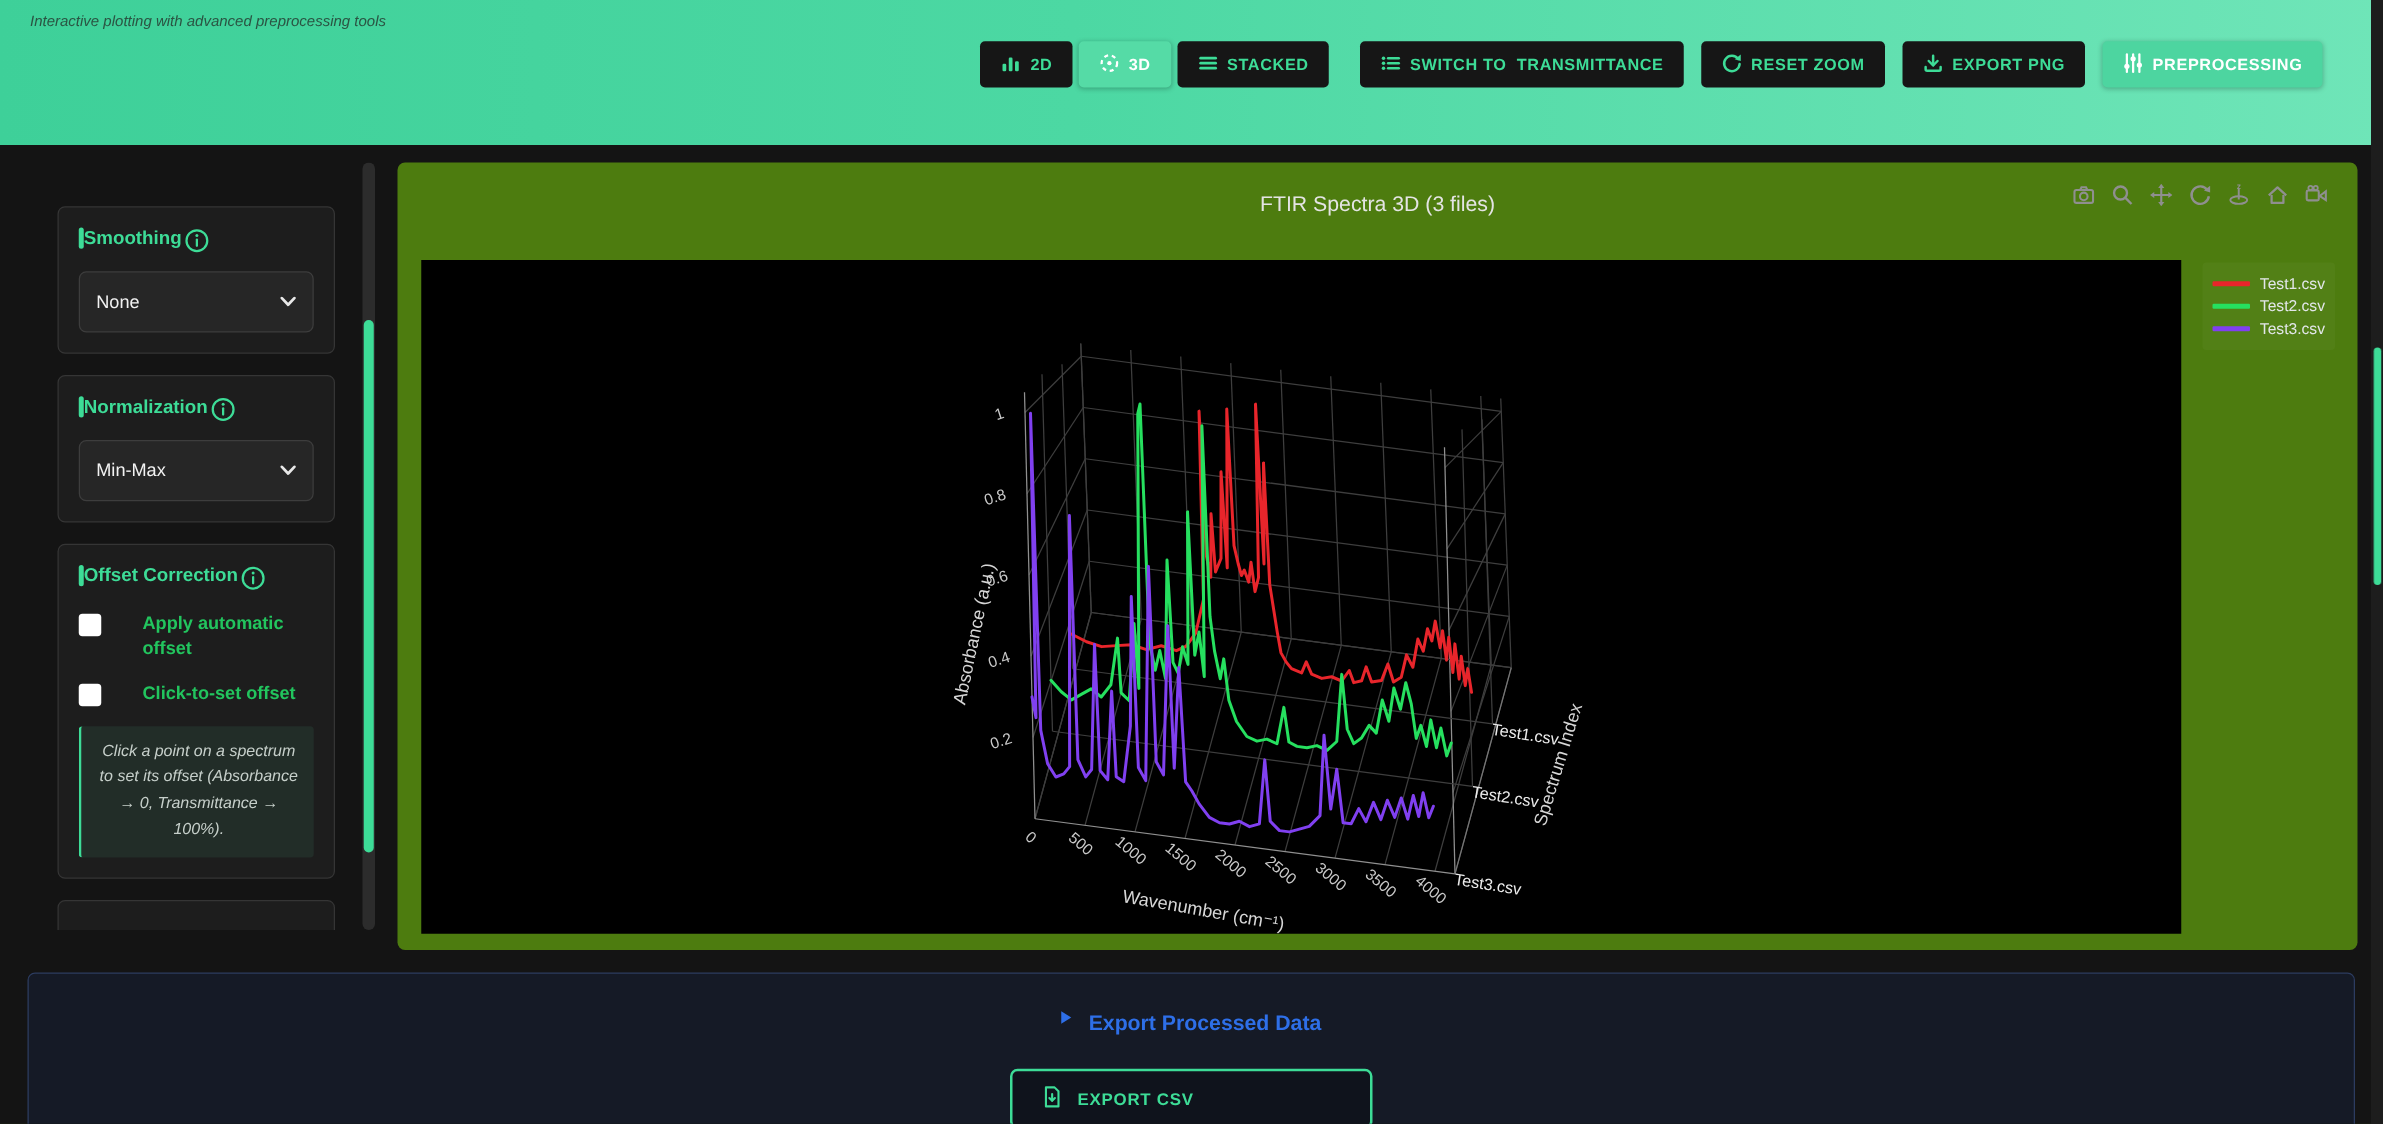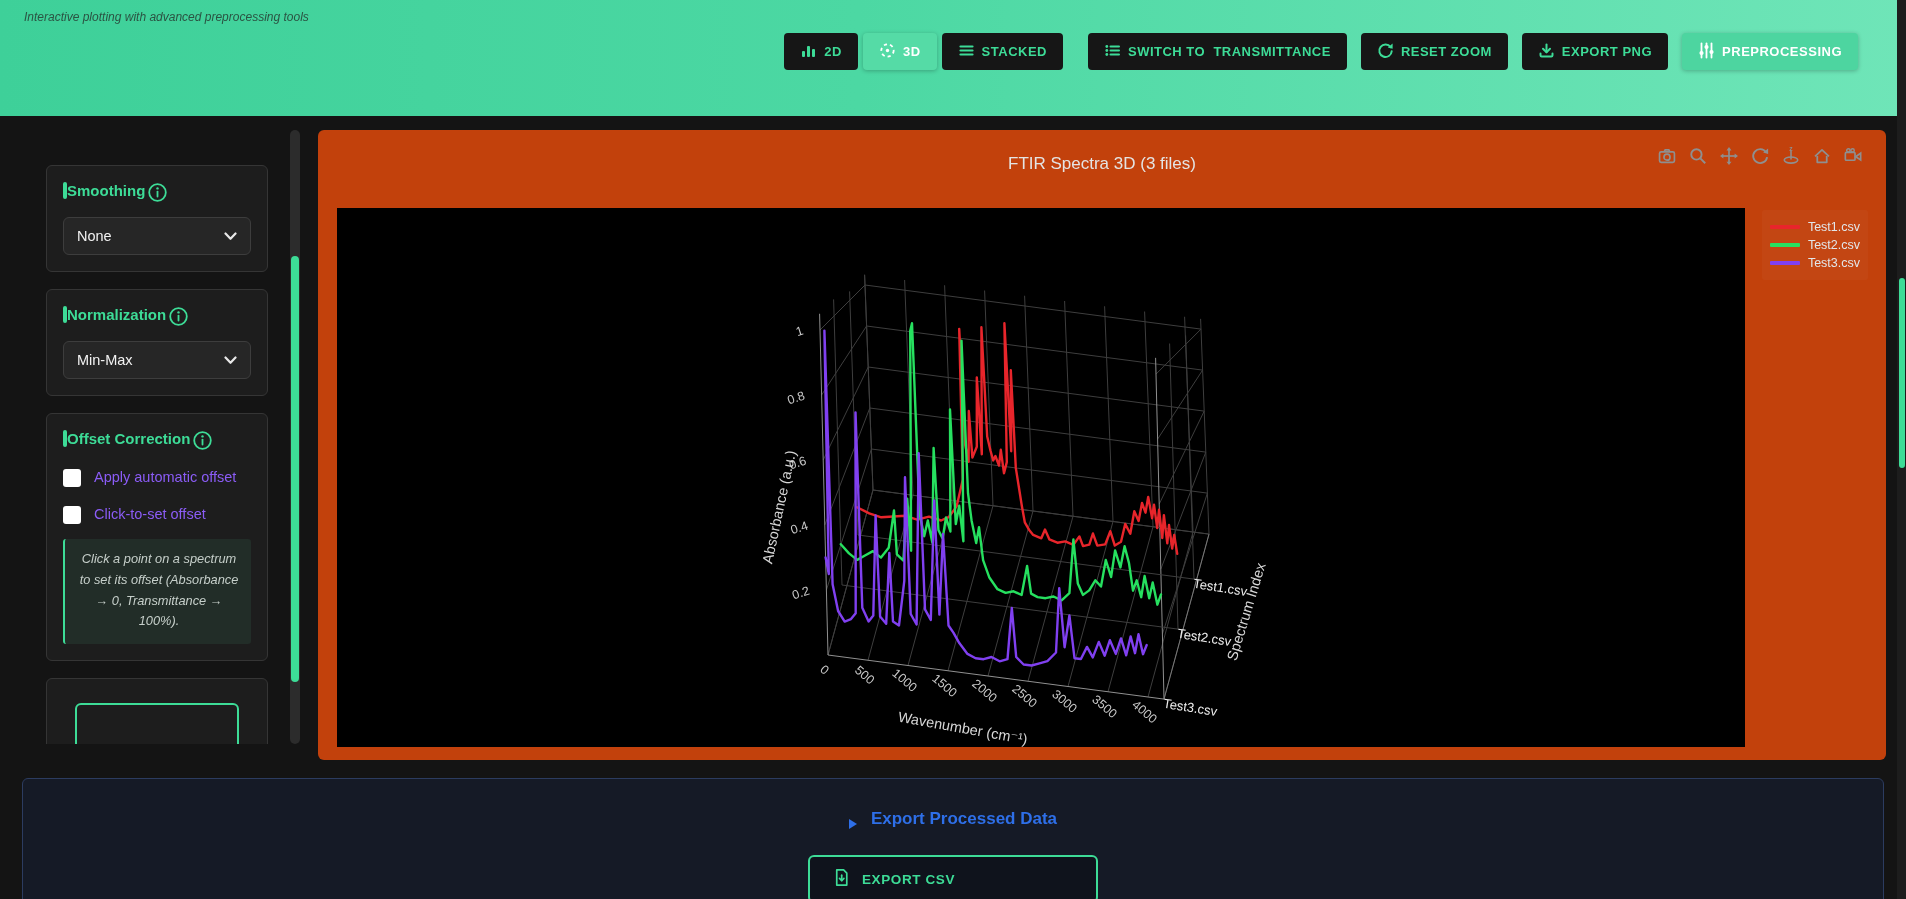--- a/index.html
+++ b/index.html
@@ -25,55 +25,55 @@
 
   
   .sidebar { position:relative; width:278px; height:614px; overflow:hidden;
     padding:35px 34px 0 22px; flex:0 0 auto; }
   .panel { background:#1d1d1d; border:1px solid #353535; border-radius:6px;
     padding:16px; margin-bottom:17px; }
   .panel-head { display:flex; align-items:flex-start; }
   .head-bar { width:4px; height:17px; border-radius:2px; background:#3ddc97; }
   .panel-title { font-size:15px; font-weight:bold; color:#3ddc97; }
   .info-ic { margin-left:2px; cursor:pointer; display:inline-flex; }
-  .sel { margin-top:14px; height:38px; background:#262626; border:1px solid #3d3d3d;
+  .sel { margin-top:14px; height:49px; background:#262626; border:1px solid #3d3d3d;
     border-radius:6px; display:flex; align-items:center; justify-content:space-between;
     padding:0 13px; cursor:pointer; }
   .sel span { font-size:14.5px; color:#f2f2f2; }
   .chk-row { display:flex; align-items:flex-start; gap:13px; margin-top:17px; cursor:pointer; }
   .chk { appearance:none; -webkit-appearance:none; width:18px; height:18px; background:#ffffff;
     border-radius:3px; flex:0 0 auto; margin-top:1px; cursor:pointer; }
-  .chk-label { font-size:14.5px; font-weight:400; color:#8b5cf6; line-height:1.35; max-width:155px; }
+  .chk-label { font-size:14.5px; font-weight:700; color:#22c55e; line-height:1.35; max-width:155px;margin-left:20px; }
   .help-box { margin-top:15px; background:#222d28; border-left:2px solid #3ddc97;
     border-radius:3px; padding:10px 10px 12px 12px;text-align:center; }
   .help-box p { font-style:italic; font-size:12.8px; color:#c6cfca; line-height:1.62; }
   .stub-btn { margin:8px 12px 0 12px; height:60px; border:2px solid #3ddc97; border-radius:6px; }
   .side-track { position:absolute; top:0; right:2px; width:10px; height:614px;
     background:#2c2c2c; border-radius:5px; }
   .side-thumb { position:absolute; top:126px; left:1px; width:8px; height:426px;
     background:#3ddc97; border-radius:4px; cursor:pointer; }
 
   
-  .chart-card { position:relative; flex:1 1 auto; height:630px; background:#c2410c; border-radius:6px; }
+  .chart-card { position:relative; flex:1 1 auto; height:630px; background:#4d7c0f; border-radius:6px; }
   .chart-title { position:absolute; top:24px; left:0; right:0; text-align:center;
     font-size:17px; color:#e4e4e4; }
   .modebar { position:absolute; top:15px; right:22px; display:flex; gap:9px; }
   .mb-btn { background:none; border:none; padding:2px; cursor:pointer; display:flex; }
   .scene-wrap { position:absolute; left:19px; top:78px; }
   #scene-svg { background:#000000; display:block; cursor:grab; }
   .legend { position:absolute; top:80px; right:18px; background:rgba(255,255,255,.03);
     padding:6px 8px; border-radius:3px; }
   .legend-item { display:flex; align-items:center; gap:8px; margin:4px 0; cursor:pointer; }
   .legend-swatch { width:30px; height:4px; border-radius:1px; }
   .legend-label { font-size:12.5px; color:#e2e6e9; }
 
   
   .footer-card { margin:18px 22px 0 22px; height:140px; background:#151a26;
     border:1px solid #2c3c60; border-radius:6px; padding-top:30px; }
-  .summary-row { display:flex; align-items:flex-end; justify-content:center; gap:14px; cursor:pointer; }
+  .summary-row { display:flex; align-items:flex-start; justify-content:center; gap:14px; cursor:pointer; }
   .tri { width:0; height:0; border-left:8px solid #2e6fe8; border-top:5px solid transparent;
     border-bottom:5px solid transparent; }
   .summary-label { font-size:17px; font-weight:bold; color:#2e6fe8; }
   .csv-btn { display:flex; align-items:center; gap:11px; margin:26px auto 0 auto; width:290px; height:48px;
     background:rgba(0,0,0,.25); border:2px solid #3ddc97; border-radius:6px;
     color:#3ddc97; font-family:inherit; font-size:13.5px; font-weight:bold; letter-spacing:.6px;
     padding-left:22px; cursor:pointer; }
 
   
   .page-track { position:fixed; top:0; right:0; width:9px; height:899px; background:#1d1d1d; }

